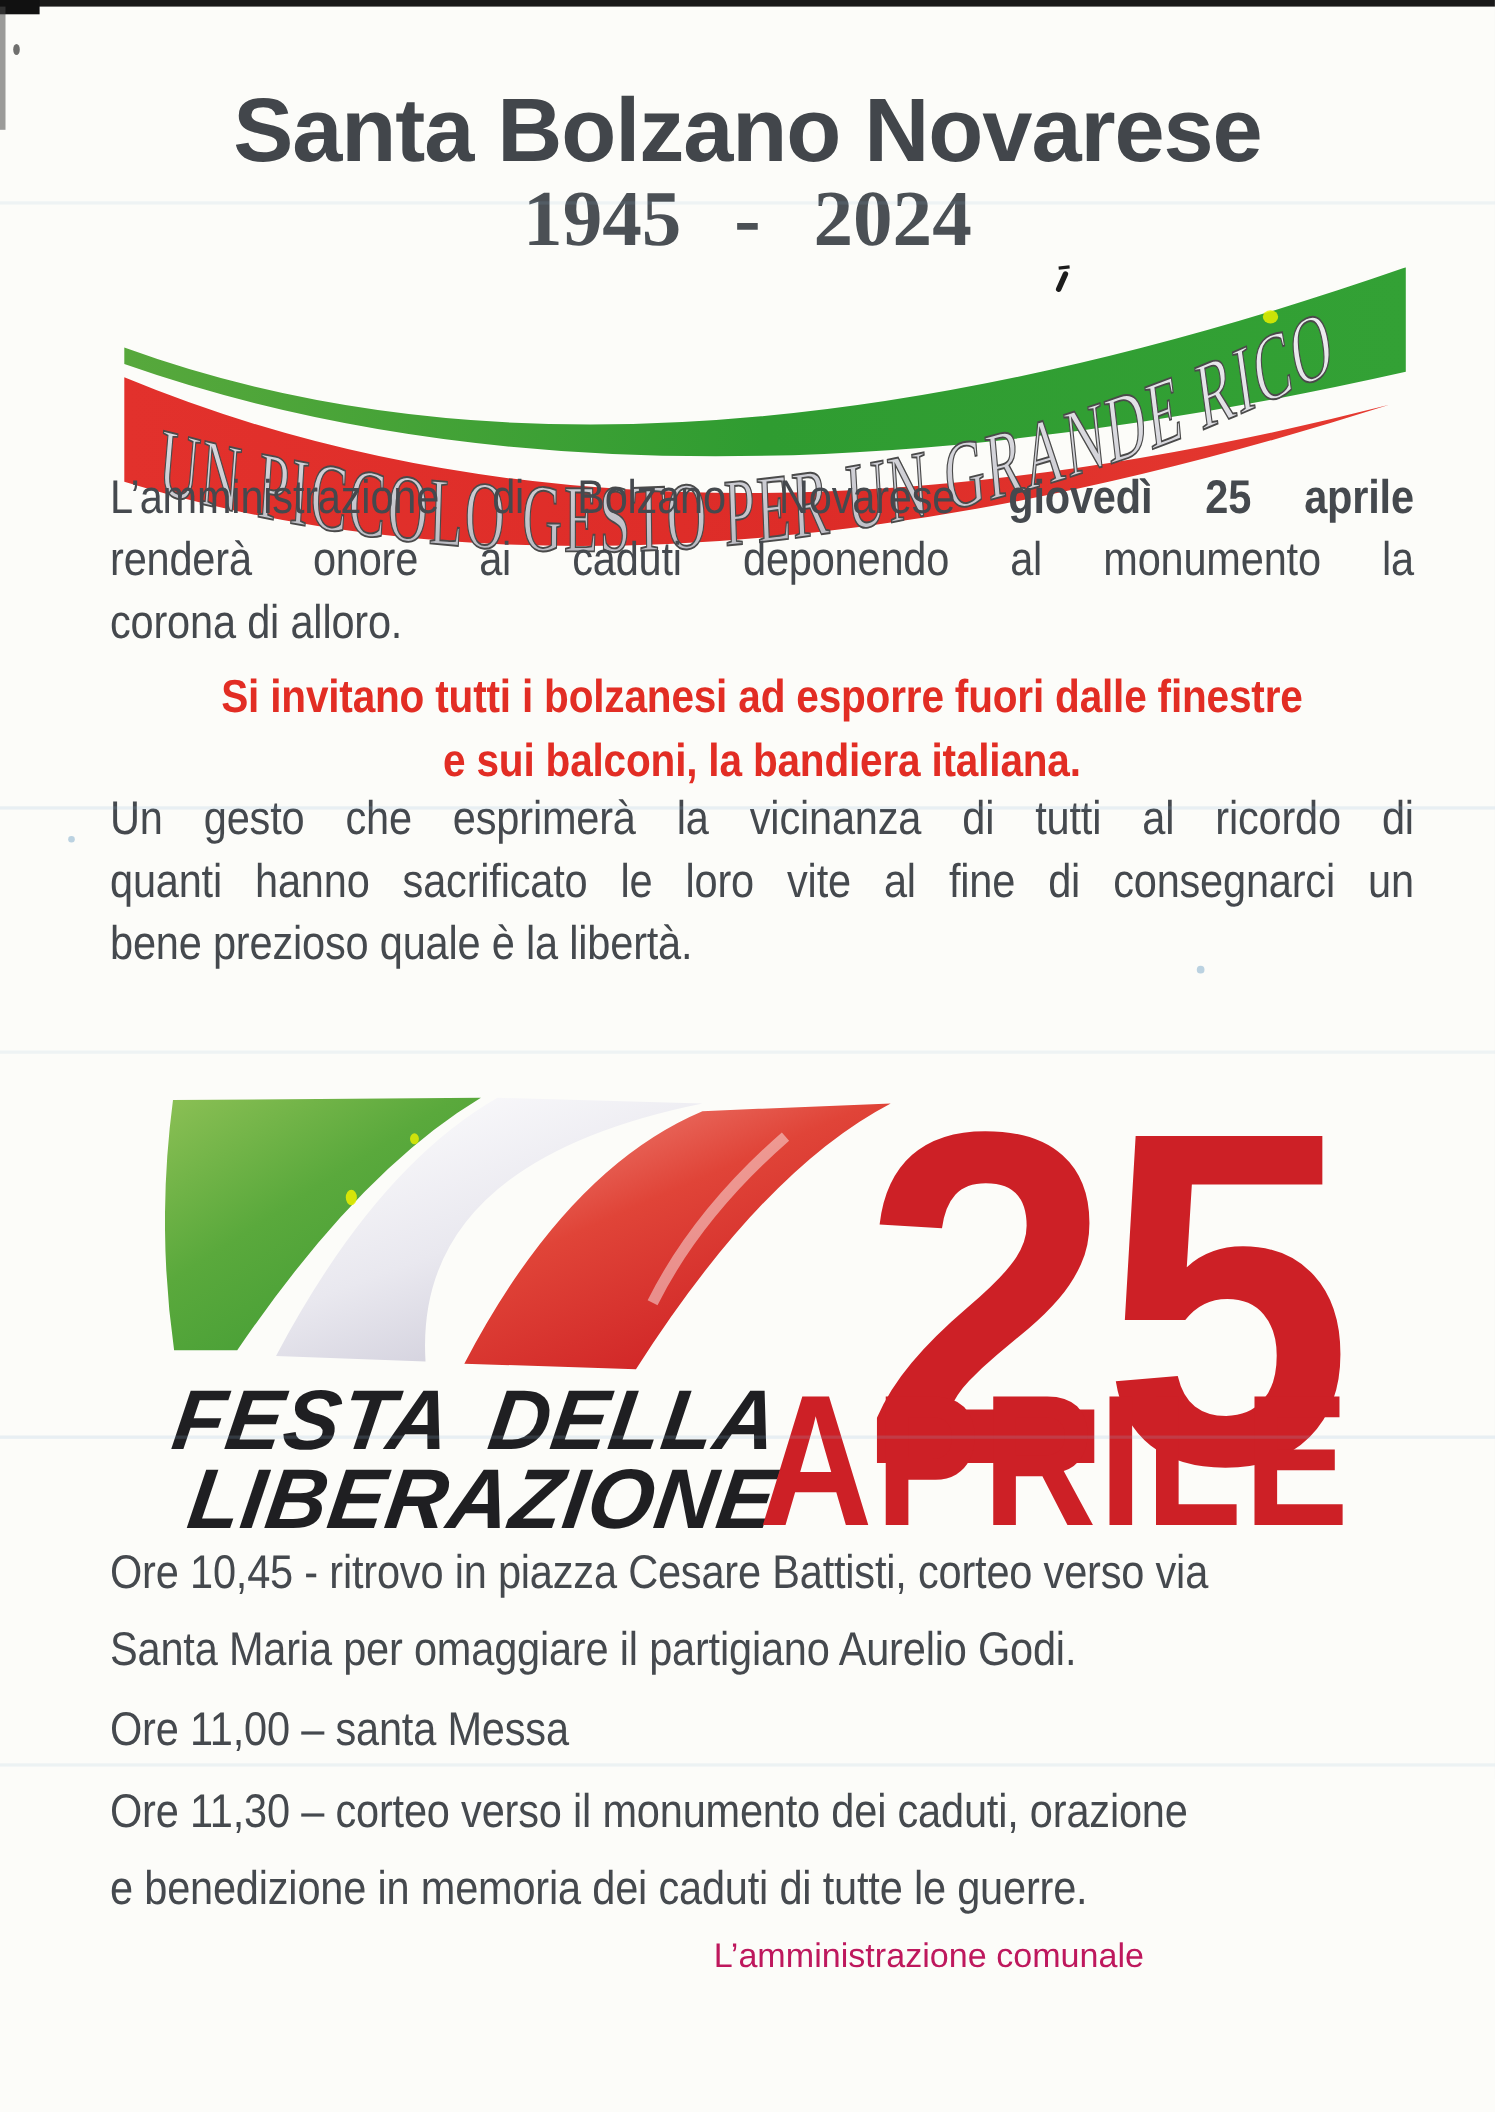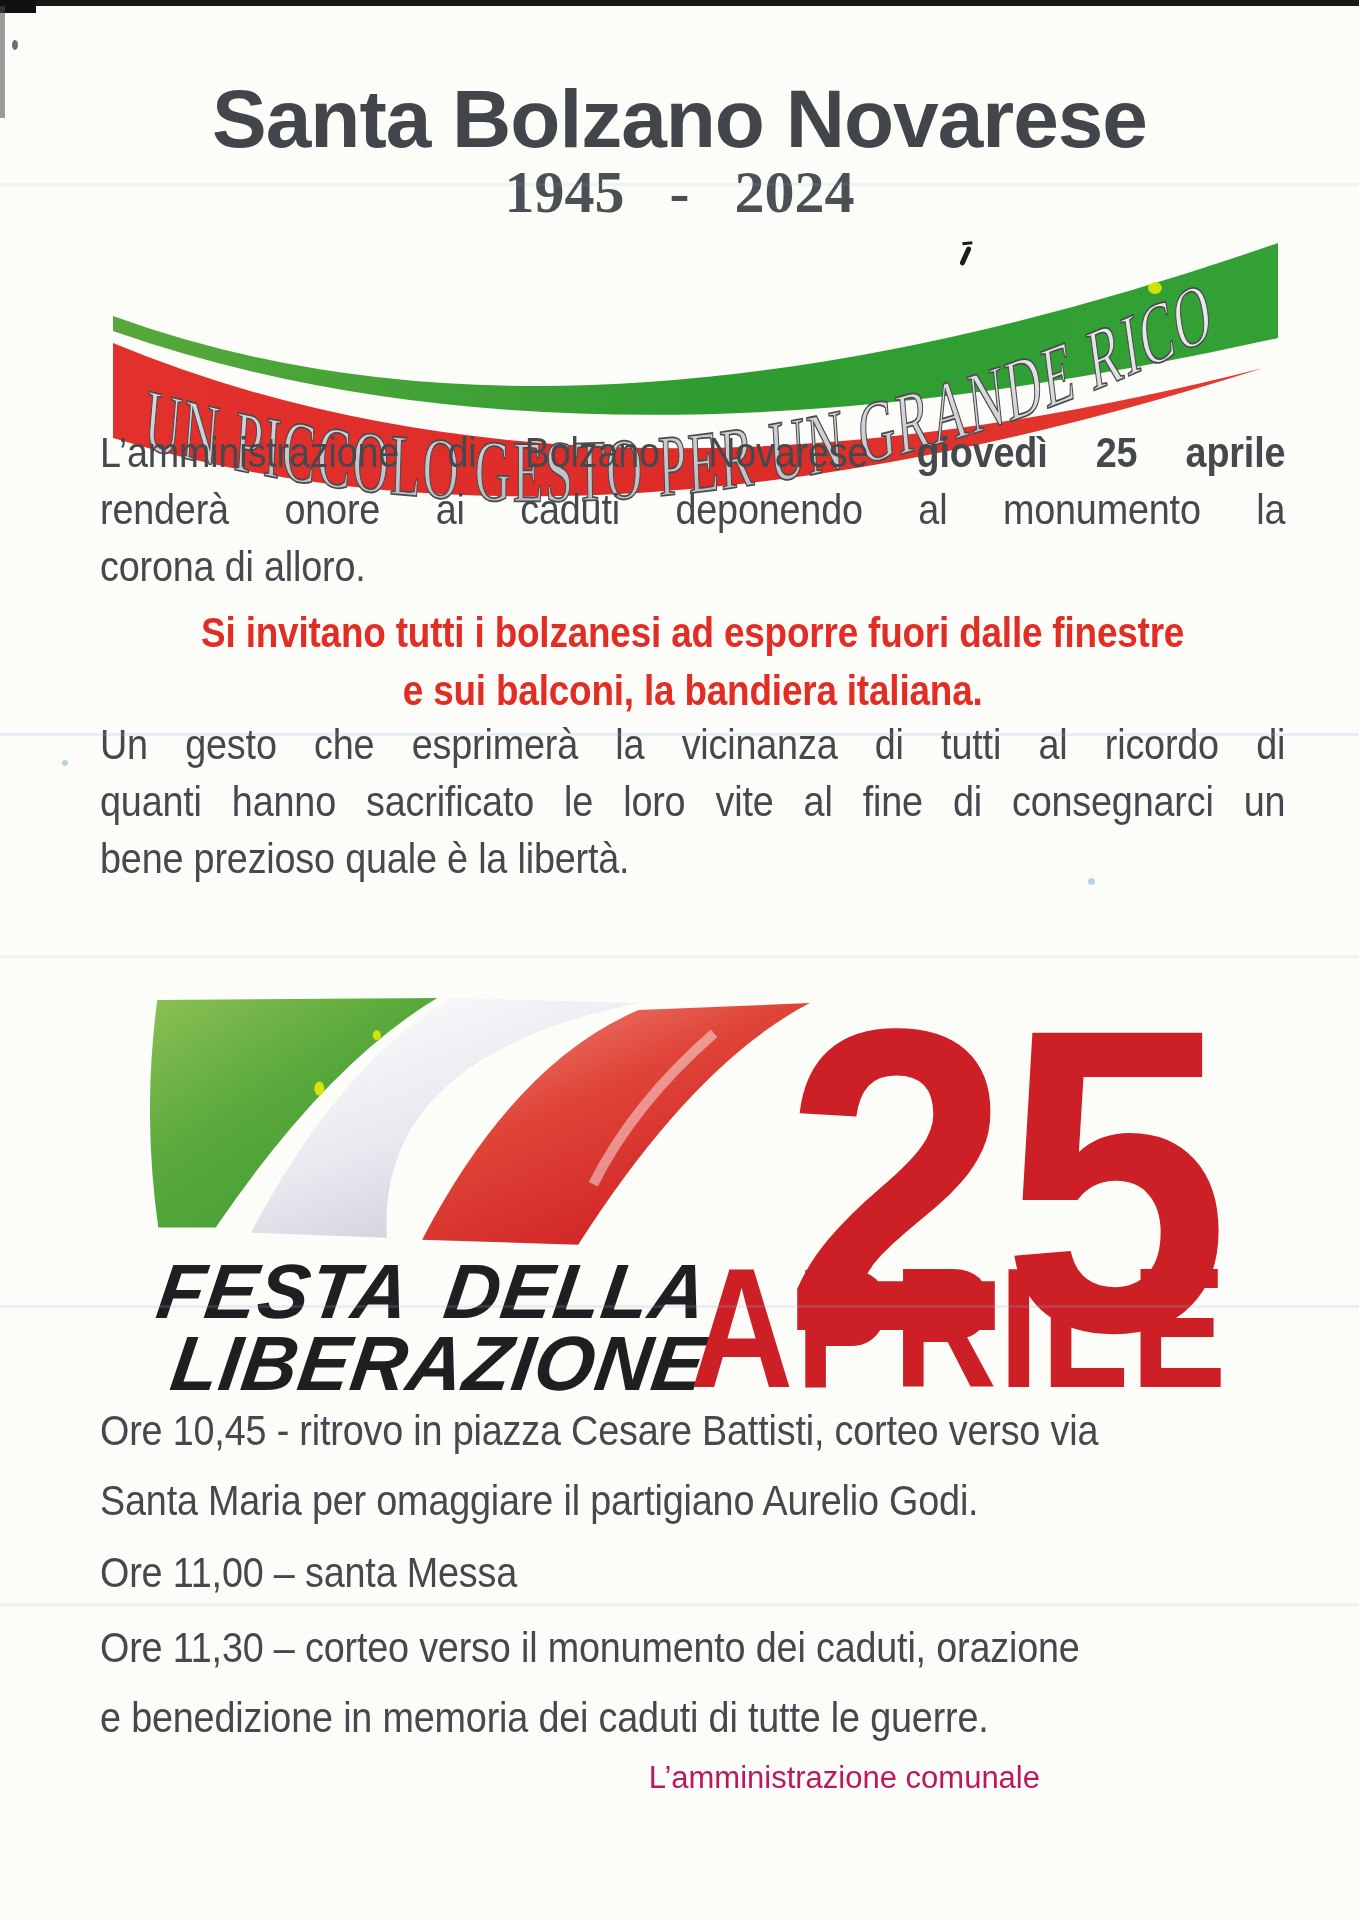--- a/index.html
+++ b/index.html
@@ -18,21 +18,21 @@
   .stray-mark{position:absolute;left:963px;top:246px;width:5px;height:20px;background:#1c1c1c;border-radius:3px;transform:rotate(24deg);}
   .stray-mark:after{content:"";position:absolute;left:-6px;top:-4px;width:10px;height:3px;background:#1c1c1c;transform:rotate(-30deg);}
   
   .title{
     position:absolute;left:0;top:72px;width:100%;text-align:center;
     font-size:82px;font-weight:bold;letter-spacing:-1px;color:#42464b;
   }
   .years{
     position:absolute;left:0;top:158px;width:100%;text-align:center;
     font-family:"Liberation Serif","DejaVu Serif",serif;
-    font-size:60px;font-weight:bold;color:#4b5055;word-spacing:30px;
+    font-size:72px;font-weight:bold;color:#4b5055;word-spacing:30px;
   }
   
   .para{position:absolute;left:100px;width:1350px;transform:scaleX(0.878);transform-origin:left top;
         font-size:43px;letter-spacing:-0.2px;line-height:57px;color:#45494e;}
   .just .ln{text-align:justify;text-align-last:justify;}
   .just .ln.last{text-align-last:left;}
   .intro{top:424px;}
   .gesture{top:716px;}
   .invitation{top:604px;font-weight:bold;font-size:42px;line-height:58px;color:#e22d24;}
   .invitation .ln{text-align:center;}

